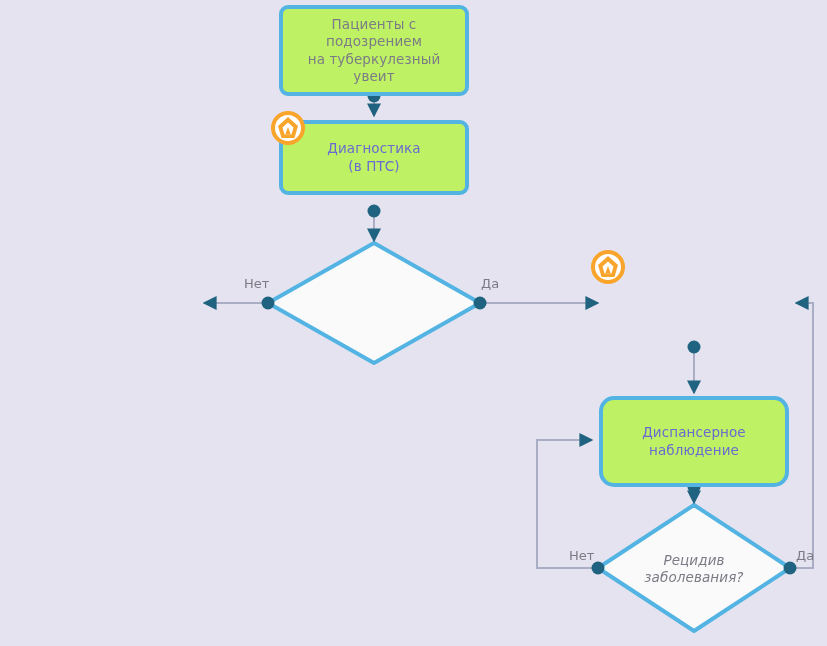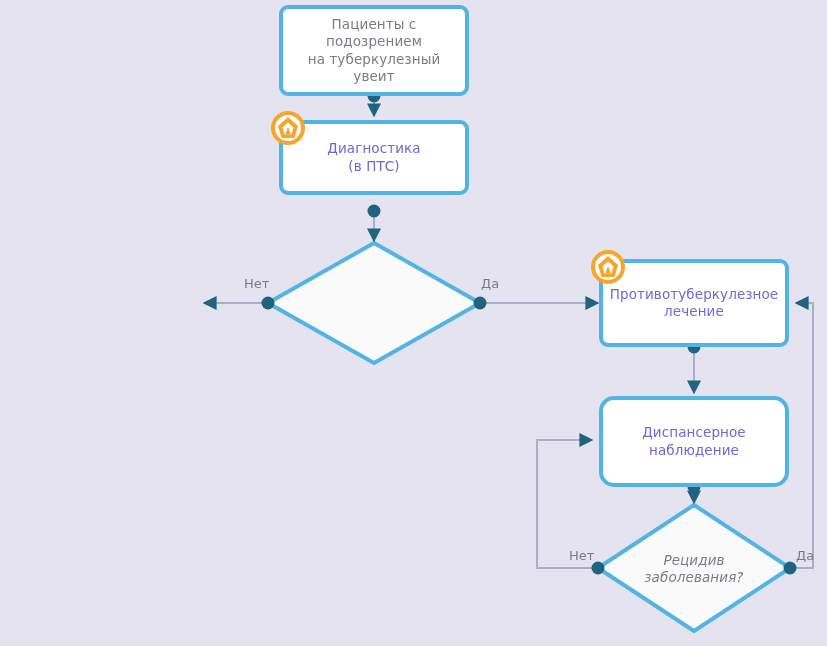--- a/index.html
+++ b/index.html
@@ -21,21 +21,21 @@
     position: absolute;
     left: 0;
     top: 0;
     width: 827px;
     height: 646px;
     pointer-events: none;
   }
   .node {
     position: absolute;
     box-sizing: border-box;
-    background: #ffffff;
+    background: #bef264;
     border: 4px solid #53b4e3;
     border-radius: 9px;
     display: flex;
     align-items: center;
     justify-content: center;
     text-align: center;
     z-index: 3;
   }
   .node-label {
     font-size: 13.5px;
@@ -132,24 +132,20 @@
 
   <svg class="star-badge" style="left:271px; top:111px;" viewBox="0 0 34 34">
     <circle cx="17" cy="17" r="15" fill="#ffffff" stroke="#f9a42b" stroke-width="4"></circle>
     <path d="M17 6 L27 15 L23.5 27 L10.5 27 L7 15 Z" fill="#f9a42b"></path>
     <path d="M17 11.5 L22.5 16.5 L20.5 23.5 L13.5 23.5 L11.5 16.5 Z" fill="#ffffff"></path>
     <path d="M17 16 L19.8 23.5 L14.2 23.5 Z" fill="#f9a42b"></path>
   </svg>
 
 
 
-  <div class="node linked" style="left:599px; top:259px; width:190px; height:88px;">
-    <span class="node-label">Противотуберкулезное
-лечение</span>
-  </div>
 
   <svg class="star-badge" style="left:591px; top:250px;" viewBox="0 0 34 34">
     <circle cx="17" cy="17" r="15" fill="#ffffff" stroke="#f9a42b" stroke-width="4"></circle>
     <path d="M17 6 L27 15 L23.5 27 L10.5 27 L7 15 Z" fill="#f9a42b"></path>
     <path d="M17 11.5 L22.5 16.5 L20.5 23.5 L13.5 23.5 L11.5 16.5 Z" fill="#ffffff"></path>
     <path d="M17 16 L19.8 23.5 L14.2 23.5 Z" fill="#f9a42b"></path>
   </svg>
 
   <div class="node linked" style="left:599px; top:396px; width:190px; height:91px;border-radius:15px;">
     <span class="node-label">Диспансерное

